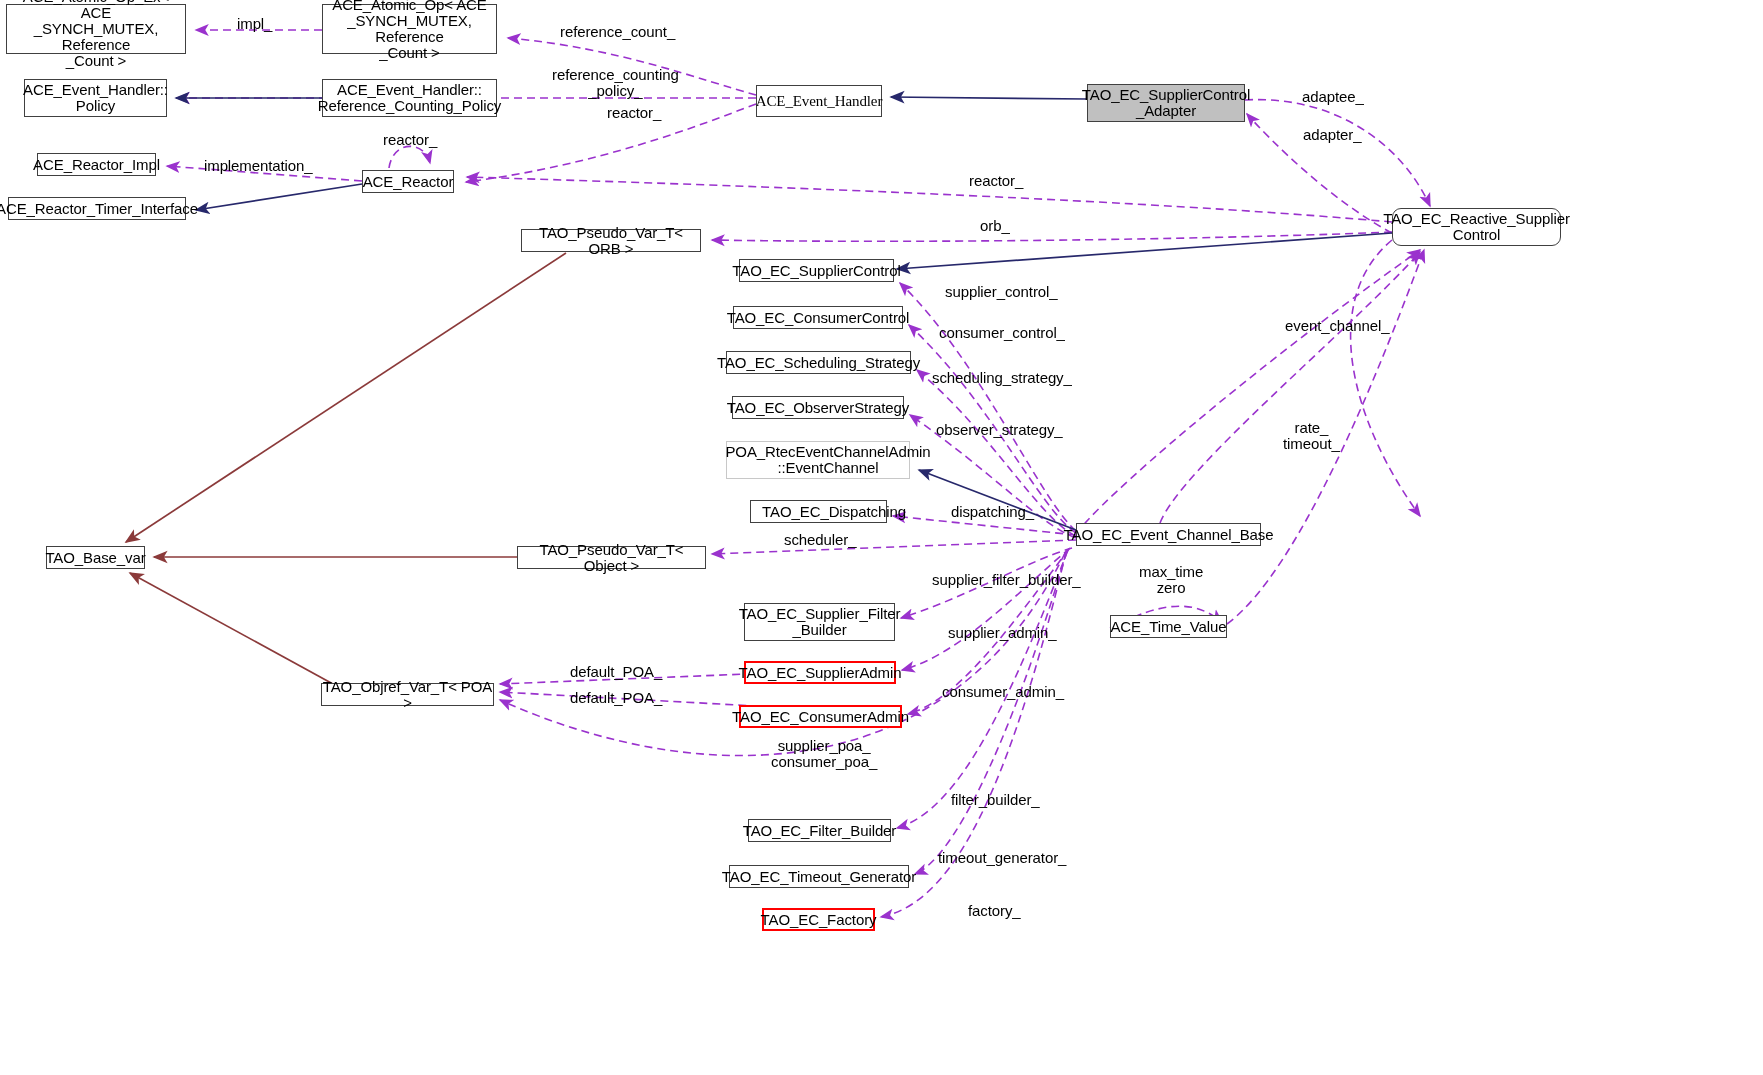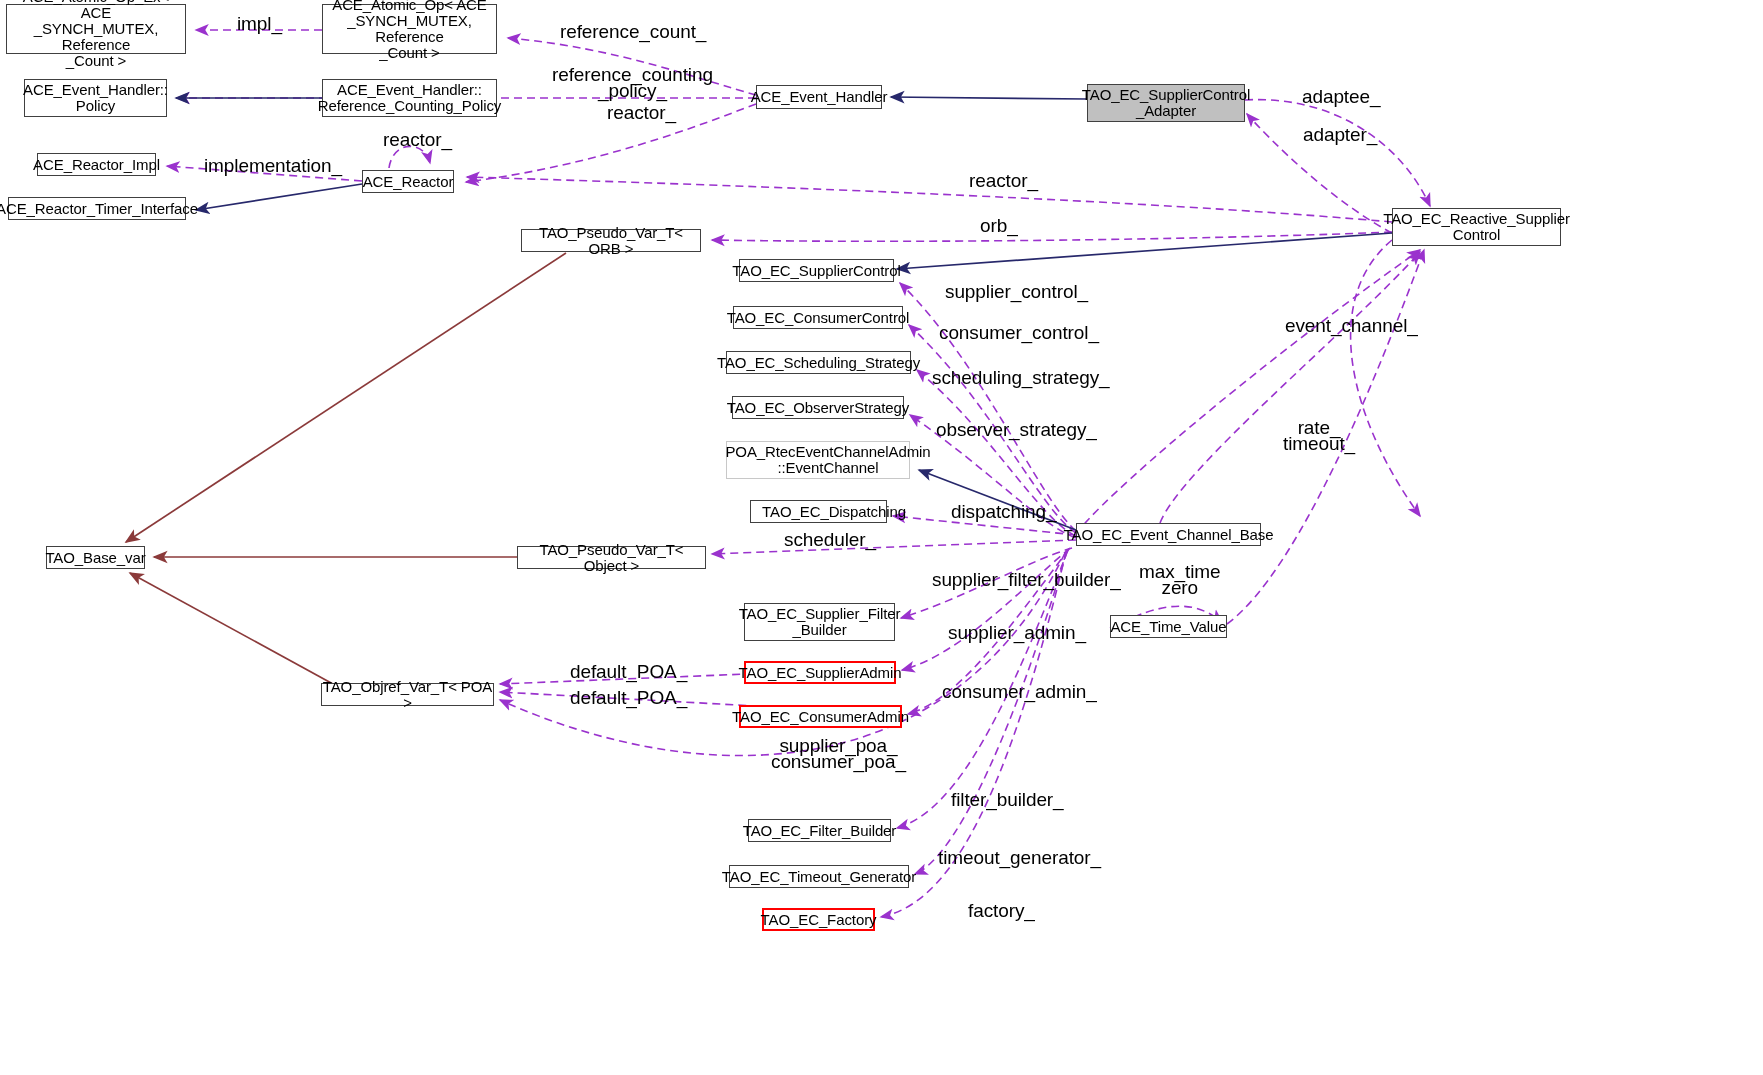--- a/index.html
+++ b/index.html
@@ -43,21 +43,21 @@
     border-color: #404040;
   }
   .node.red {
     border: 2px solid #ff0000;
   }
   .node.light {
     border: 1px solid #c8c8c8;
   }
   .edge-label {
     position: absolute;
-    font-size: 19px;
+    font-size: 15px;
     line-height: 16px;
     color: #000000;
     white-space: pre-line;
     text-align: center;
     letter-spacing: -0.1px;
   }
 </style>
 </head>
 <body>
 
@@ -127,27 +127,27 @@
   <div class="node" style="left:6px;top:4px;width:180px;height:50px;">ACE_Atomic_Op_Ex&lt; ACE
 _SYNCH_MUTEX, Reference
 _Count &gt;</div>
   <div class="node" style="left:322px;top:4px;width:175px;height:50px;">ACE_Atomic_Op&lt; ACE
 _SYNCH_MUTEX, Reference
 _Count &gt;</div>
   <div class="node" style="left:24px;top:79px;width:143px;height:38px;">ACE_Event_Handler::
 Policy</div>
   <div class="node" style="left:322px;top:79px;width:175px;height:38px;">ACE_Event_Handler::
 Reference_Counting_Policy</div>
-  <div class="node" style="left:756px;top:85px;width:126px;height:24px;">ACE_Event_Handler</div>
+  <div class="node" style="left:756px;top:85px;width:126px;height:32px;font-family:Liberation Serif, serif;">ACE_Event_Handler</div>
   <div class="node gray" style="left:1087px;top:84px;width:158px;height:38px;">TAO_EC_SupplierControl
 _Adapter</div>
   <div class="node" style="left:37px;top:153px;width:119px;height:23px;">ACE_Reactor_Impl</div>
   <div class="node" style="left:362px;top:170px;width:92px;height:23px;">ACE_Reactor</div>
   <div class="node" style="left:8px;top:197px;width:178px;height:23px;">ACE_Reactor_Timer_Interface</div>
-  <div class="node" style="left:1392px;top:208px;width:169px;height:38px;">TAO_EC_Reactive_Supplier
+  <div class="node" style="left:1392px;top:208px;width:169px;height:38px;border-radius:9px;">TAO_EC_Reactive_Supplier
 Control</div>
   <div class="node" style="left:521px;top:229px;width:180px;height:23px;">TAO_Pseudo_Var_T&lt; ORB &gt;</div>
   <div class="node" style="left:739px;top:259px;width:155px;height:23px;">TAO_EC_SupplierControl</div>
   <div class="node" style="left:733px;top:306px;width:170px;height:23px;">TAO_EC_ConsumerControl</div>
   <div class="node" style="left:726px;top:351px;width:185px;height:23px;">TAO_EC_Scheduling_Strategy</div>
   <div class="node" style="left:732px;top:396px;width:172px;height:23px;">TAO_EC_ObserverStrategy</div>
   <div class="node light" style="left:726px;top:441px;width:184px;height:38px;padding-left:20px;">POA_RtecEventChannelAdmin
 ::EventChannel</div>
   <div class="node" style="left:750px;top:500px;width:137px;height:23px;padding-left:31px;">TAO_EC_Dispatching</div>
   <div class="node" style="left:1076px;top:523px;width:185px;height:23px;">TAO_EC_Event_Channel_Base</div>

